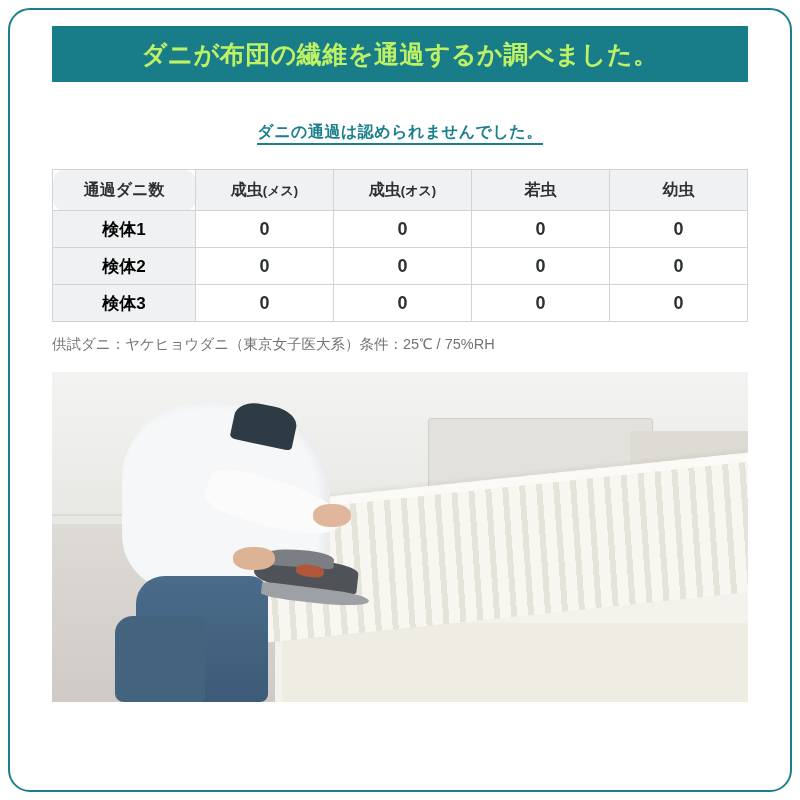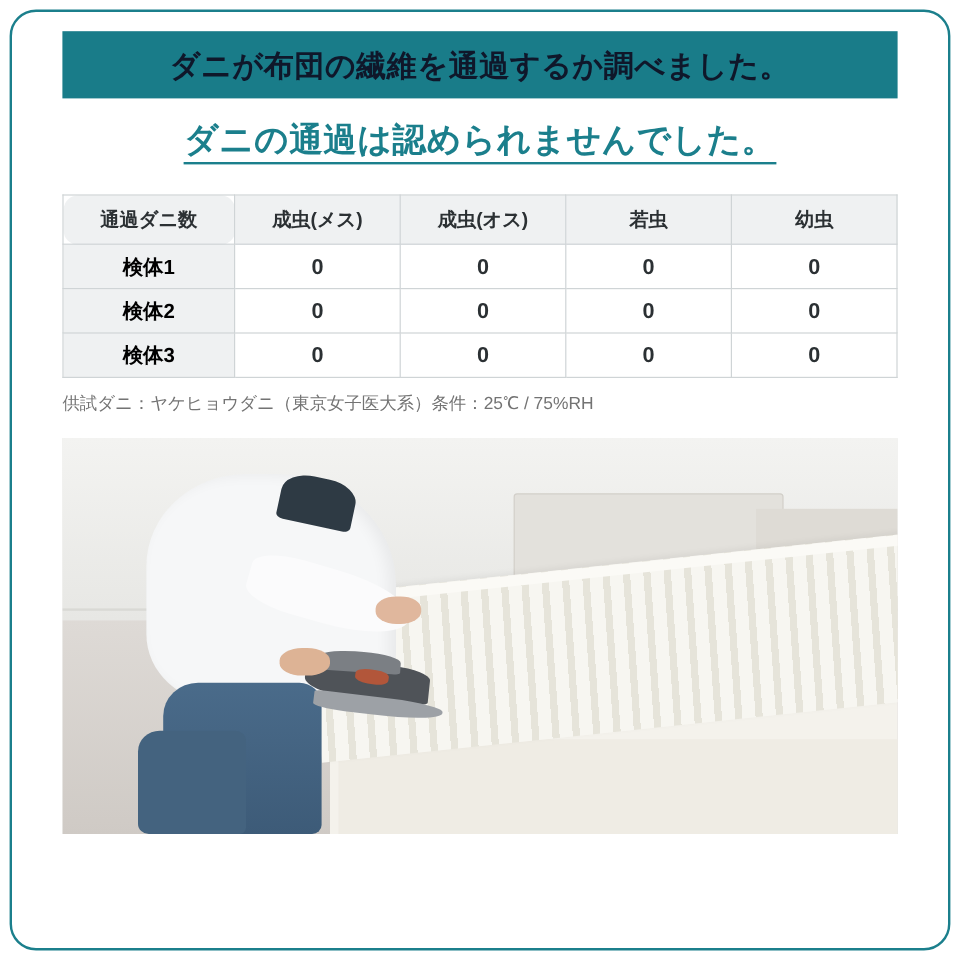--- a/index.html
+++ b/index.html
@@ -42,35 +42,35 @@
     width: 800px;
     height: 800px;
     box-sizing: border-box;
     padding: 24px 52px 0 52px;
   }
 
   
   .headline-bar {
     margin-top: 2px;
     background: #197c89;
-    color: #0f172a;
+    color: #bef264;
     height: 56px;
     display: flex;
     align-items: center;
     justify-content: center;
     font-size: 25px;
     font-weight: bold;
     letter-spacing: 0.5px;
   }
 
   
   .subhead {
-    margin-top: 16px;
+    margin-top: 40px;
     text-align: center;
-    font-size: 28px;
+    font-size: 16px;
     font-weight: bold;
     color: #1b7f8c;
     letter-spacing: 0.5px;
   }
   .subhead span {
     border-bottom: 2px solid #1b7f8c;
     padding-bottom: 3px;
   }
 
   
@@ -91,21 +91,21 @@
     color: #2b3033;
     font-size: 16px;
     font-weight: bold;
     height: 41px;
   }
   table.result thead th.first-col {
     width: 143px;
     border-radius: 12px;
   }
   table.result thead th .sub {
-    font-size: 16px;
+    font-size: 13px;
     font-weight: bold;
     text-align: center;
   }
   table.result tbody th {
     background: #eff1f2;
     color: #000000;
     font-size: 17px;
     font-weight: bold;
     height: 37px;
   }

